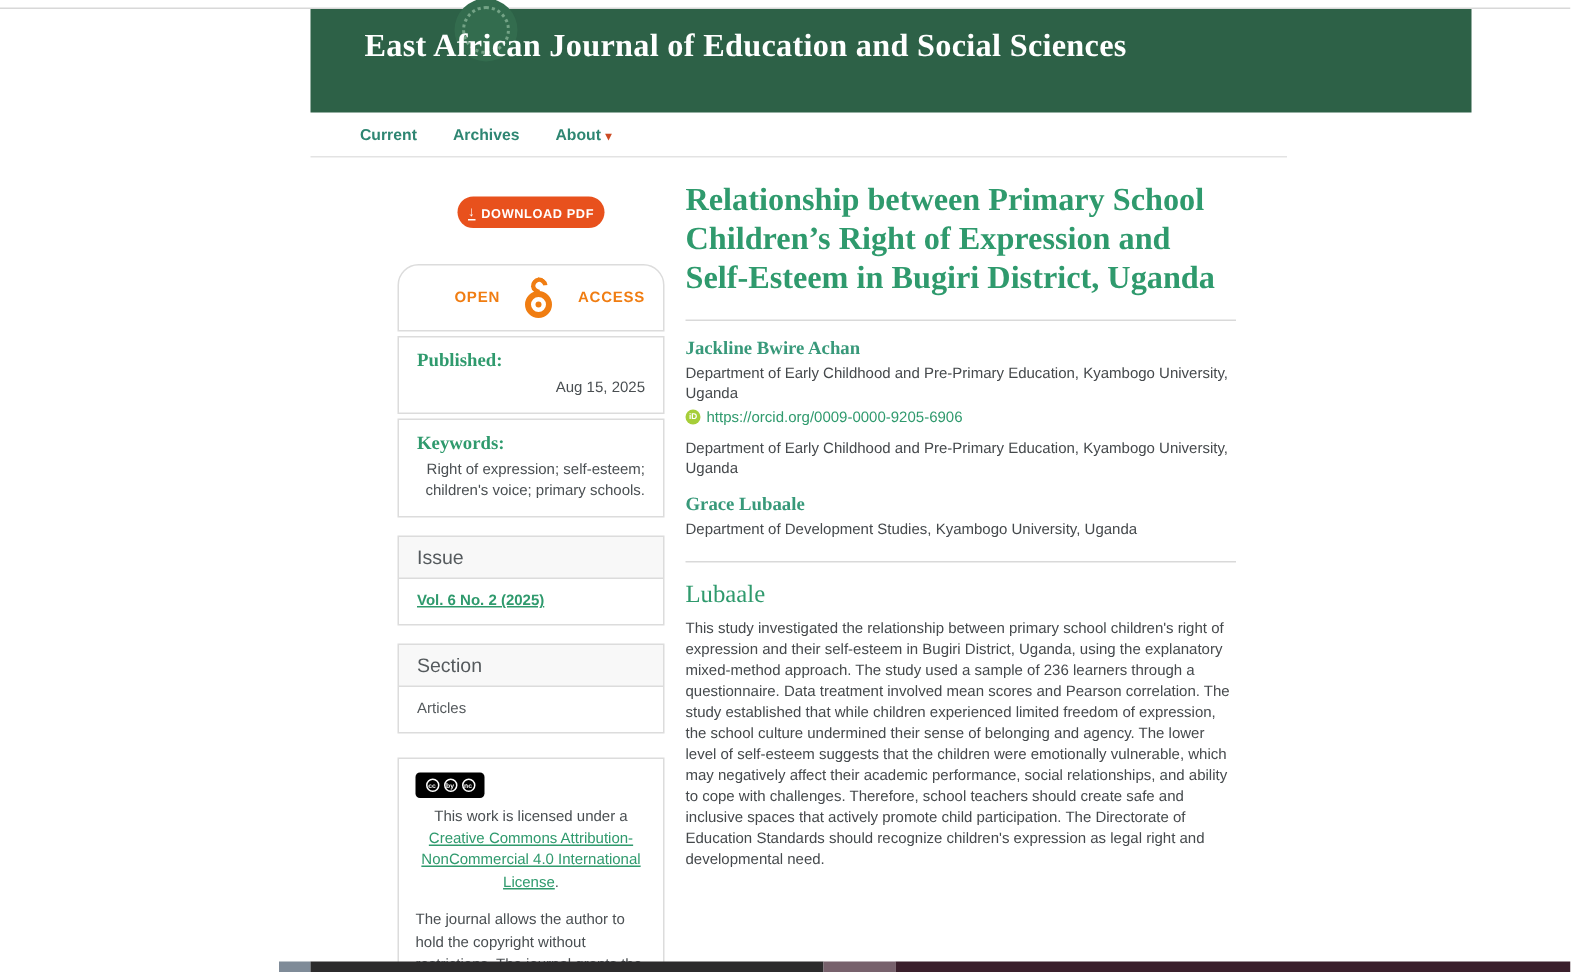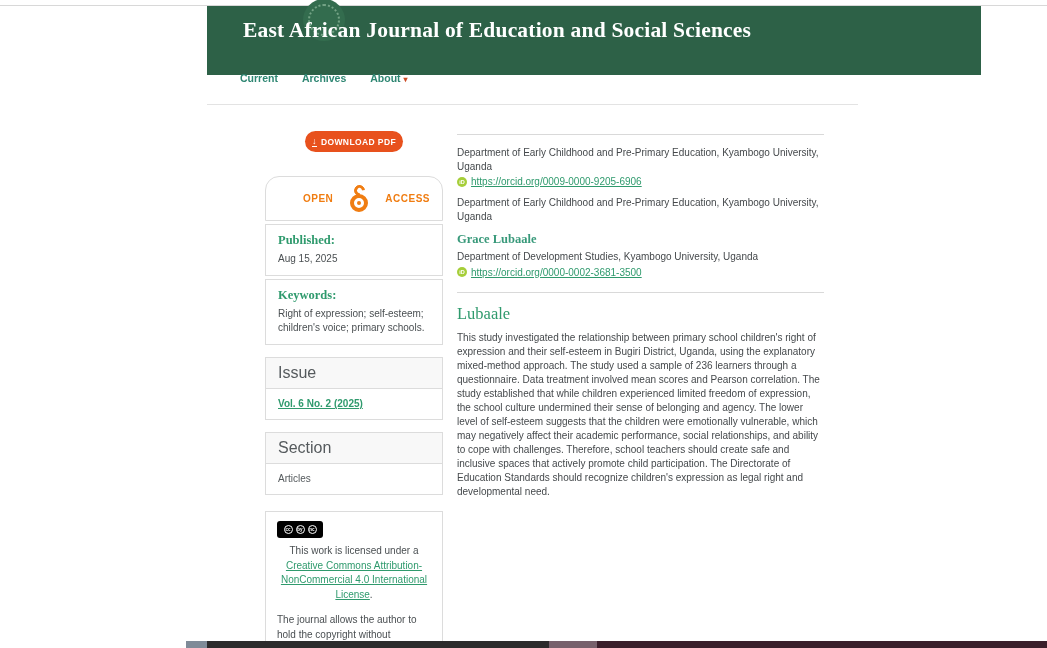--- a/index.html
+++ b/index.html
@@ -19,21 +19,21 @@
                  border:2px dotted #74a386; }
   .banner-title { position:absolute; left:36px; top:12px; color:#ffffff;
                   font-family:"Liberation Serif", serif; font-weight:bold;
                   font-size:21.5px; letter-spacing:.2px; white-space:nowrap; cursor:pointer; }
   .breadcrumb { position:absolute; left:40px; top:50px; font-size:9.5px;
                 color:#93bba2; white-space:nowrap; }
   .breadcrumb a { color:#a8cdb6; text-decoration:underline; cursor:pointer; }
   .breadcrumb .sep { margin:0 3px; }
 
   
-  .nav { position:absolute; left:240px; top:72px; display:flex; gap:24px;
+  .nav { position:absolute; left:240px; top:84px; display:flex; gap:24px;
          font-size:10.5px; color:#2e8672; font-weight:bold; z-index:2; }
   .nav-item { cursor:pointer; }
   .nav .caret { color:#cc4b24; font-size:8px; margin-left:3px; }
   .nav-divider { position:absolute; left:207px; top:104px; width:651px; height:1px;
                  background:#e3e3e3; }
 
   
   .sidebar { position:absolute; left:265px; top:131px; width:178px; z-index:2; }
   .dl-btn { display:flex; align-items:center; justify-content:center; gap:4px;
             width:98px; height:21px; margin:0 auto 24px auto; background:#e8511d;
@@ -55,25 +55,25 @@
               border:3.2px solid #f07d12; border-radius:50%;
               border-right-color:transparent; transform:rotate(40deg); }
   .oa-lock .lock-body { position:absolute; bottom:0; left:1px; width:18px; height:18px;
               border:4.2px solid #f07d12; border-radius:50%; }
   .oa-lock .lock-body::after { content:""; position:absolute; left:3px; top:3px;
               width:4px; height:4px; background:#f07d12; border-radius:50%; }
 
   .meta-card { padding:8px 12px 9px 12px; }
   .meta-label { font-family:"Liberation Serif", serif; font-weight:bold;
                 color:#2f9a6d; font-size:12.5px; margin-bottom:4px; }
-  .meta-value { font-size:10px; color:#4a4f52; line-height:1.4; }
+  .meta-value { font-size:10px; color:#4a4f52; line-height:1.4;text-align:right; }
 
   .list-card { margin-top:12px; margin-bottom:0; }
   .list-card .hdr { background:#f8f8f8; border-bottom:1px solid #dcdcdc;
-                    padding:6px 12px; font-size:16px; color:#555a5d; }
+                    padding:6px 12px; font-size:13px; color:#555a5d; }
   .list-card .bdy { padding:9px 12px 10px 12px; font-size:10px; color:#555a5d; }
   .issue-link { color:#2f9a6d; font-weight:bold; text-decoration:underline;
                 font-size:10px; cursor:pointer; }
 
   .license-box { margin-top:16px; border:1px solid #dcdcdc; padding:9px 11px 14px 11px; }
   .cc-badge { width:46px; height:17px; background:#000; border-radius:3px;
               display:flex; align-items:center; justify-content:center; gap:3px;
               margin-bottom:6px; }
   .cc-circle { width:9px; height:9px; border:1px solid #fff; border-radius:50%;
                color:#fff; font-size:4.5px; font-weight:bold; display:flex;
@@ -88,21 +88,21 @@
                    color:#2f9a6d; font-size:21.5px; line-height:1.22; }
   .rule { border:none; border-top:1px solid #d9d9d9; margin:14px 0 11px 0; }
   .author { margin-bottom:9px; }
   .author-name { font-family:"Liberation Serif", serif; font-weight:bold;
                  color:#38997a; font-size:12.5px; margin-bottom:3px; }
   .author-affil { font-size:10px; color:#45494c; line-height:1.35; }
   .orcid-row { display:flex; align-items:center; gap:4px; margin-top:3px; }
   .orcid-icon { width:10px; height:10px; border-radius:50%; background:#a6ce39;
                 color:#fff; font-size:5.5px; font-weight:bold; display:flex;
                 align-items:center; justify-content:center; flex:0 0 auto; }
-  .orcid-link { font-size:10px; color:#2f9a6d; text-decoration:underline; cursor:pointer; }
+  .orcid-link { font-size:10px; color:#2f9a6d; cursor:pointer; }
   .abstract-h { font-family:"Liberation Serif", serif; color:#2f9a6d;
                 font-weight:normal; font-size:16.5px; margin:10px 0 7px 0; }
   .abstract-p { font-size:10px; color:#45494c; line-height:1.4; }
 
   
   .bb { position:absolute; bottom:0; height:7px; z-index:3; }
   .bb-gray   { left:186px; width:21px;  background:#7f8b98; }
   .bb-black  { left:207px; width:342px; background:#2c2b2c; }
   .bb-mauve  { left:549px; width:48px;  background:#77616c; }
   .bb-maroon { left:597px; width:450px; background:#3a1f2b; }
@@ -169,42 +169,40 @@
       <span class="cc-circle">nc</span>
     </div>
     <div class="license-text">
       <span>This work is licensed under a </span><a>Creative Commons Attribution-NonCommercial 4.0 International License</a><span>.</span>
     </div>
     <div class="license-policy">The journal allows the author to hold the copyright without restrictions. The journal grants the usage rights to others using a Creative Commons open license which allows immediate free access to the work, permitting any user to read, download, copy, distribute, print, search, or link to the full texts of articles, crawl them for indexing, pass them as data to software, or use them for any other</div>
   </div>
 </div>
 
 <div class="main">
+  <h2 class="article-title">Relationship between Primary School Children’s Right of Expression and Self-Esteem in Bugiri District, Uganda</h2>
 
   <hr class="rule">
 
   <div class="author">
+    <div class="author-name">Jackline Bwire Achan</div>
     <div class="author-affil">Department of Early Childhood and Pre-Primary Education, Kyambogo University, Uganda</div>
     <div class="orcid-row">
       <span class="orcid-icon">iD</span>
       <a class="orcid-link">https://orcid.org/0009-0000-9205-6906</a>
     </div>
   </div>
 
   <div class="author">
     <div class="author-affil">Department of Early Childhood and Pre-Primary Education, Kyambogo University, Uganda</div>
   </div>
 
   <div class="author">
     <div class="author-name">Grace Lubaale</div>
     <div class="author-affil">Department of Development Studies, Kyambogo University, Uganda</div>
-    <div class="orcid-row">
-      <span class="orcid-icon">iD</span>
-      <a class="orcid-link">https://orcid.org/0000-0002-3681-3500</a>
-    </div>
   </div>
 
   <hr class="rule">
 
   <h3 class="abstract-h">Lubaale</h3>
   <p class="abstract-p">This study investigated the relationship between primary school children's right of expression and their self-esteem in Bugiri District, Uganda, using the explanatory mixed-method approach. The study used a sample of 236 learners through a questionnaire. Data treatment involved mean scores and Pearson correlation. The study established that while children experienced limited freedom of expression, the school culture undermined their sense of belonging and agency. The lower level of self-esteem suggests that the children were emotionally vulnerable, which may negatively affect their academic performance, social relationships, and ability to cope with challenges. Therefore, school teachers should create safe and inclusive spaces that actively promote child participation. The Directorate of Education Standards should recognize children's expression as legal right and developmental need.</p>
 </div>
 
 <div class="bb bb-gray"></div>
 <div class="bb bb-black"></div>

